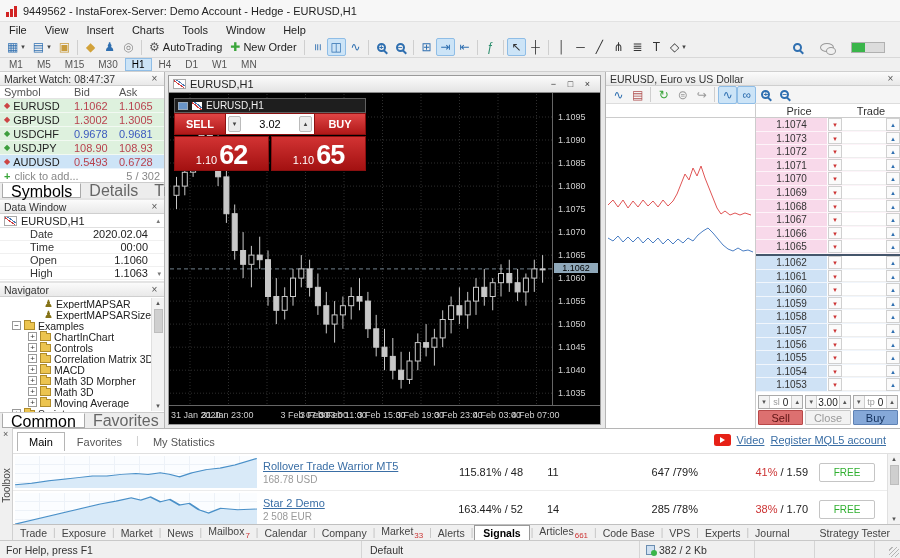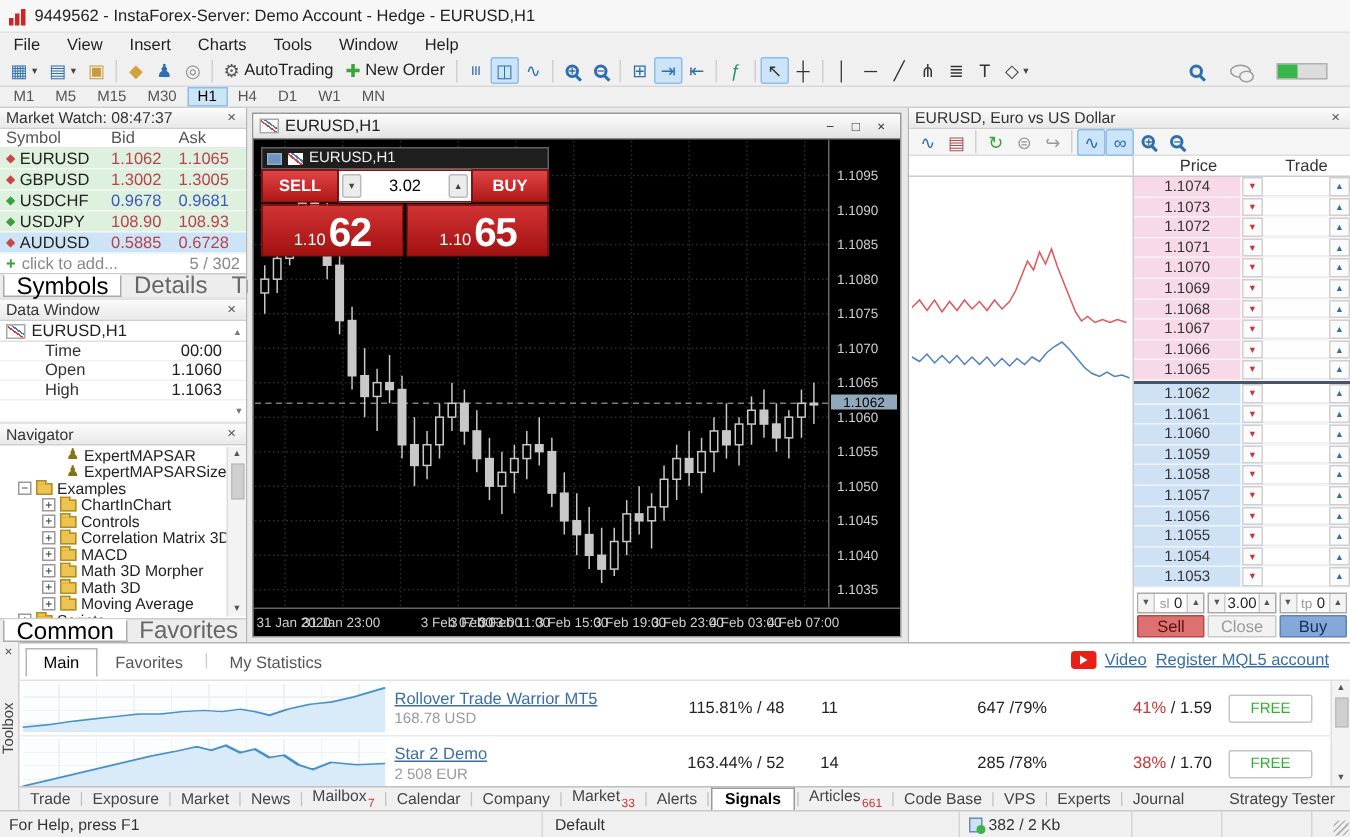--- a/index.html
+++ b/index.html
@@ -377,21 +377,21 @@
                 <span>USDJPY</span>
               </span>
               <span class="mw-num" style="color: rgb(184, 66, 78);">108.90</span>
               <span class="mw-num" style="color: rgb(184, 66, 78);">108.93</span>
             </div>
             <div class="mw-row selected">
               <span class="mw-sym">
                 <i class="sym-ico" style="color: rgb(204, 68, 68);">◆</i>
                 <span>AUDUSD</span>
               </span>
-              <span class="mw-num" style="color: rgb(184, 66, 78);">0.5885</span>
+              <span class="mw-num" style="color: rgb(184, 66, 78);">0.5493</span>
               <span class="mw-num" style="color: rgb(184, 66, 78);">0.6728</span>
             </div>
           </div>
         <div class="mw-foot">
           <span class="addplus">+</span>
           <span>click to add...</span>
           <span class="cnt">5 / 302</span>
         </div>
         <div class="ptabs">
             <span class="ptab active">Symbols</span>
@@ -405,20 +405,24 @@
         <div class="phdr">
           <span>Data Window</span>
           <span class="x">×</span>
         </div>
         <div class="dw-sym">
           <i class="mchart"></i>
           <span>EURUSD,H1</span>
           <span class="sarr">▴</span>
         </div>
         <div>
+            <div class="dw-row">
+              <span class="dw-l">Date</span>
+              <span class="dw-v">2020.02.04</span>
+            </div>
             <div class="dw-row">
               <span class="dw-l">Time</span>
               <span class="dw-v">00:00</span>
             </div>
             <div class="dw-row">
               <span class="dw-l">Open</span>
               <span class="dw-v">1.1060</span>
             </div>
             <div class="dw-row">
               <span class="dw-l">High</span>

